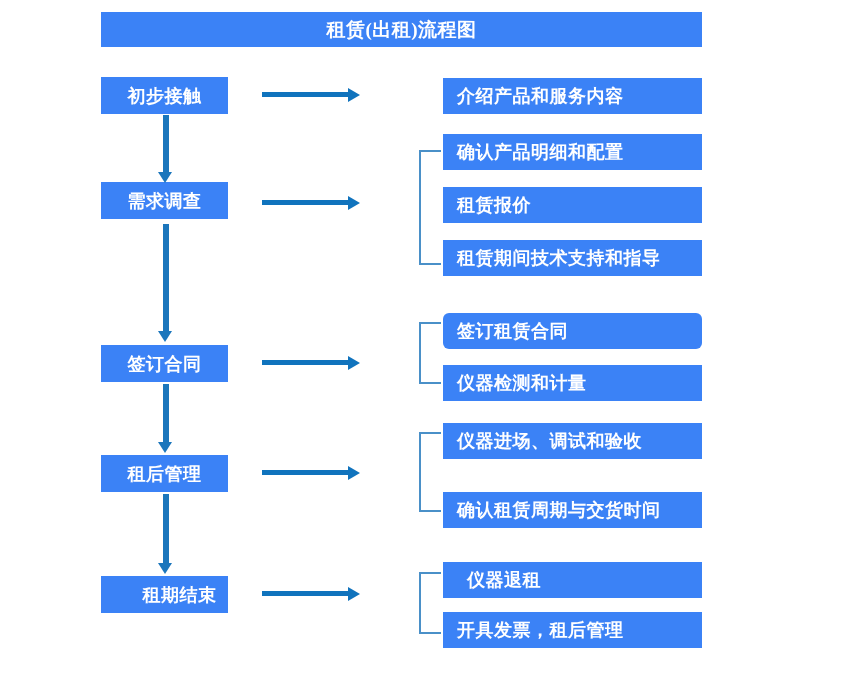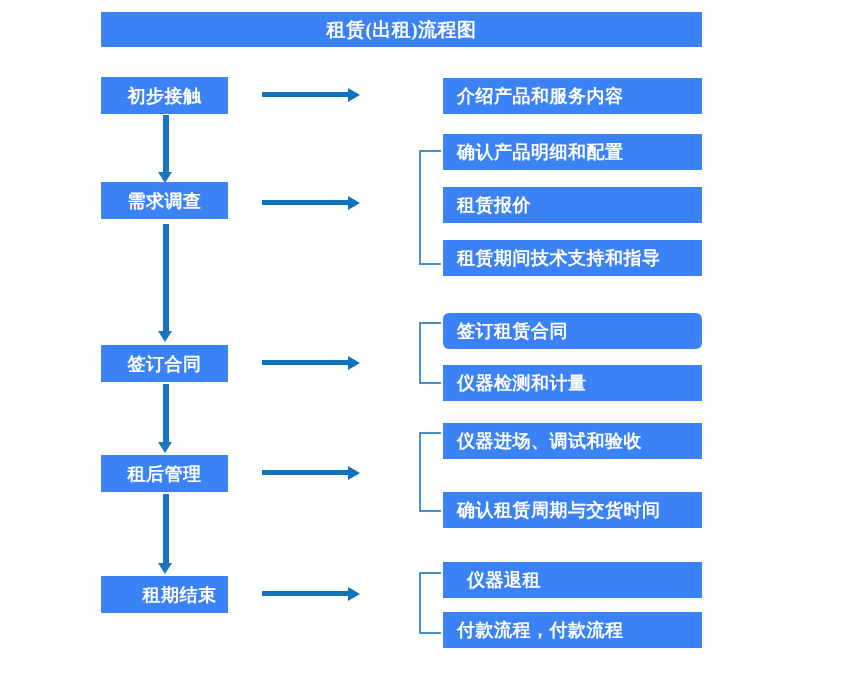--- a/index.html
+++ b/index.html
@@ -213,15 +213,15 @@
 
   <div class="box detail-box d-1">介绍产品和服务内容</div>
   <div class="box detail-box d-2">确认产品明细和配置</div>
   <div class="box detail-box d-3">租赁报价</div>
   <div class="box detail-box d-4">租赁期间技术支持和指导</div>
   <div class="box detail-box d-5">签订租赁合同</div>
   <div class="box detail-box d-6">仪器检测和计量</div>
   <div class="box detail-box d-7">仪器进场、调试和验收</div>
   <div class="box detail-box d-8">确认租赁周期与交货时间</div>
   <div class="box detail-box d-9">仪器退租</div>
-  <div class="box detail-box d-10">付款流程，付款流程</div>
+  <div class="box detail-box d-10">开具发票，租后管理</div>
 
 </div>
 
 </body></html>

